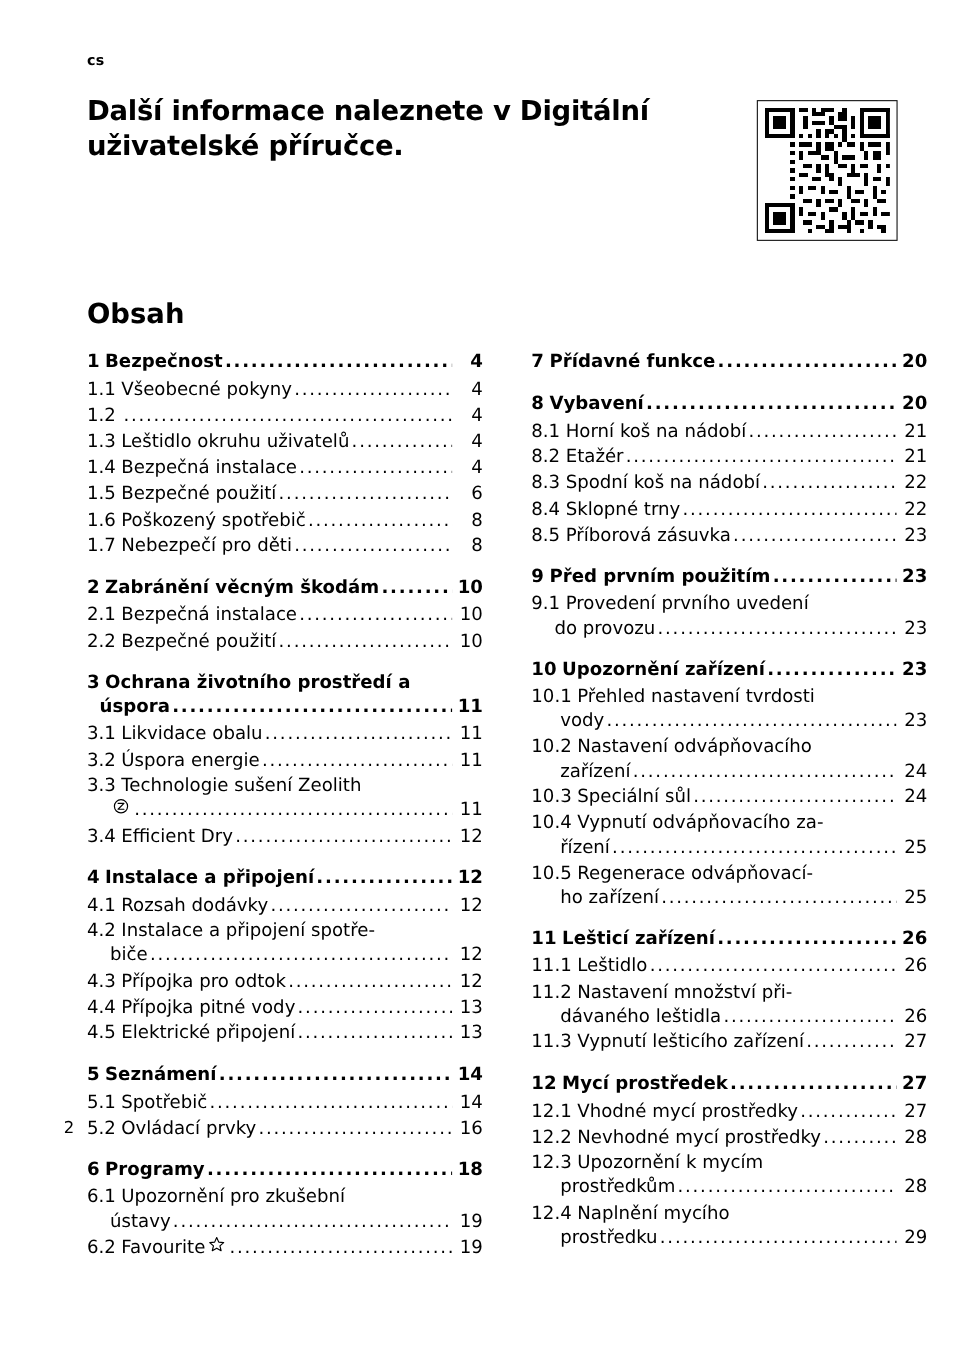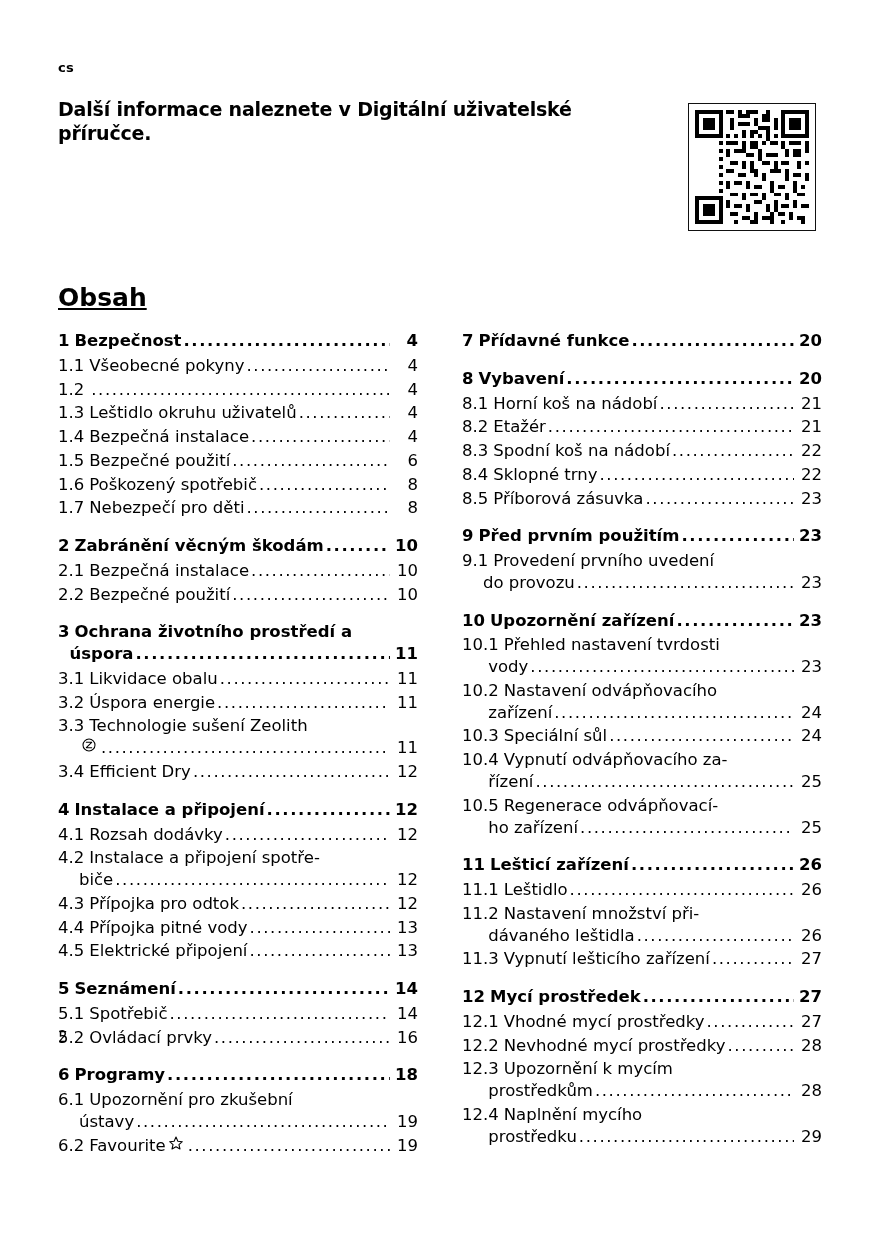--- a/index.html
+++ b/index.html
@@ -10,40 +10,40 @@
   body {
     width: 874px;
     height: 1240px;
     font-family: "DejaVu Sans", sans-serif;
     color: #000000;
     position: relative;
     overflow: hidden;
   }
   .page {
     position: absolute;
-    left: 0; top: 12px;
+    left: 0; top: 0;
     width: 874px;
     height: 1068px;
     box-sizing: border-box;
-    padding: 48px 58px 40px 58px;
+    padding: 48px 58px 40px 79px;
   }
   .lang-tag {
     font-size: 13px;
     font-weight: bold;
     letter-spacing: 0.02em;
     margin-bottom: 22px;
   }
 
   .header-row {
     display: flex;
     align-items: flex-start;
     justify-content: space-between;
   }
   .doc-title {
-    font-size: 19px;
+    font-size: 25px;
     font-weight: bold;
     line-height: 1.28;
     max-width: 600px;
     letter-spacing: -0.01em;
   }
   .qr-box {
     width: 128px;
     height: 128px;
     border: 1px solid #111;
     padding: 6px;
@@ -51,21 +51,20 @@
     flex: 0 0 auto;
     margin-top: 6px;
   }
   .qr-box svg { display: block; width: 100%; height: 100%; }
 
   .toc-heading {
     font-size: 25px;
     font-weight: bold;
     margin-top: 52px;
     margin-bottom: 18px;
-    text-decoration: underline;
   }
 
   .columns {
     display: flex;
     gap: 44px;
     margin-top: 6px;
   }
   .col {
     width: 360px;
     flex: 0 0 360px;

